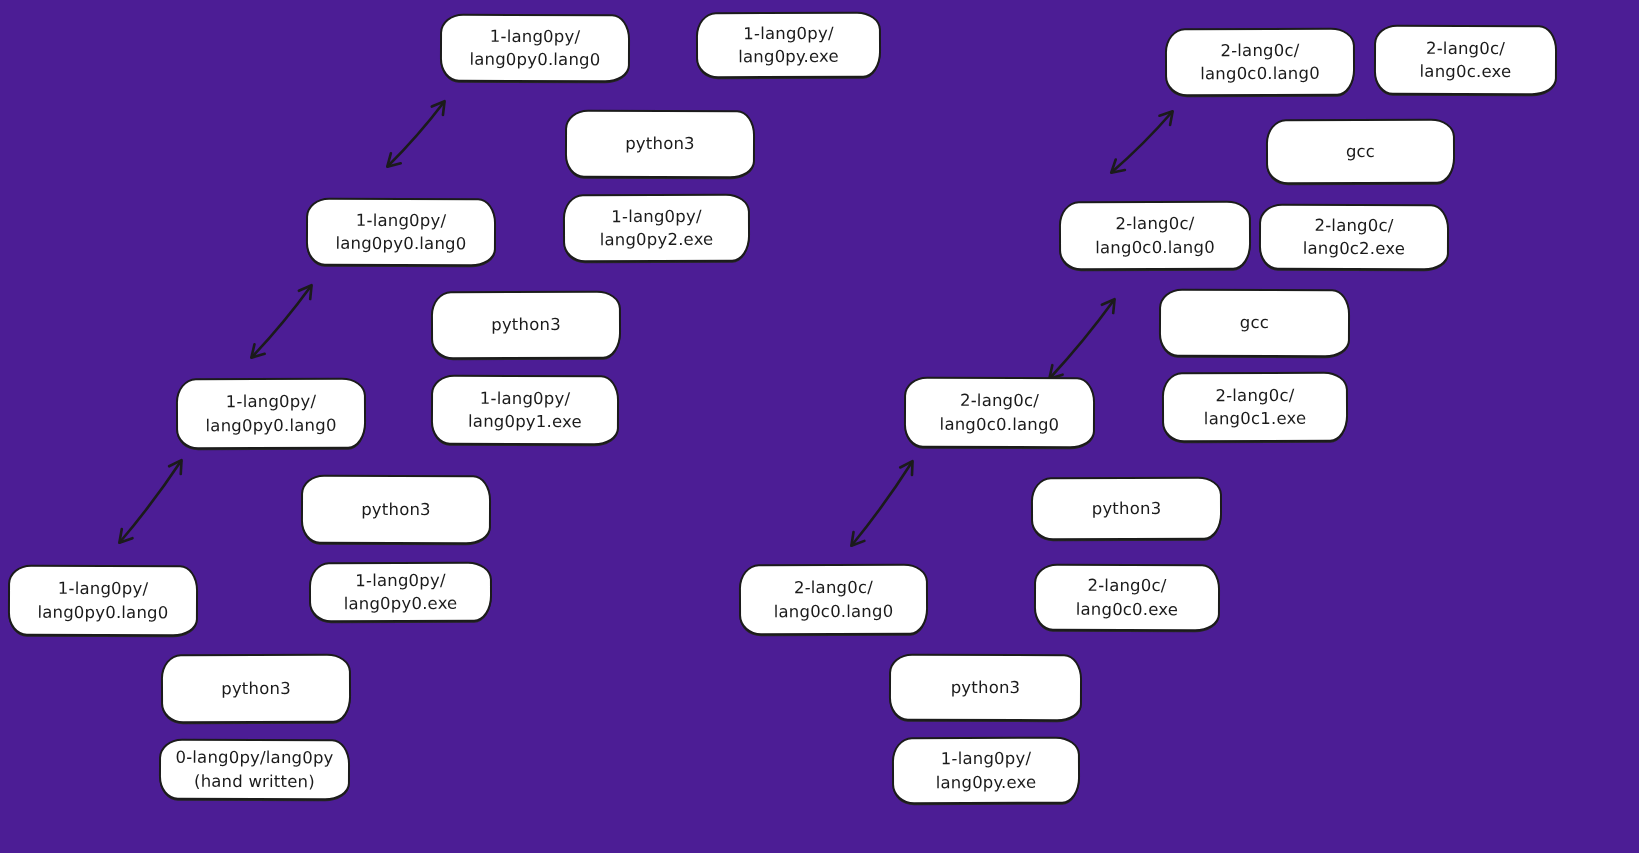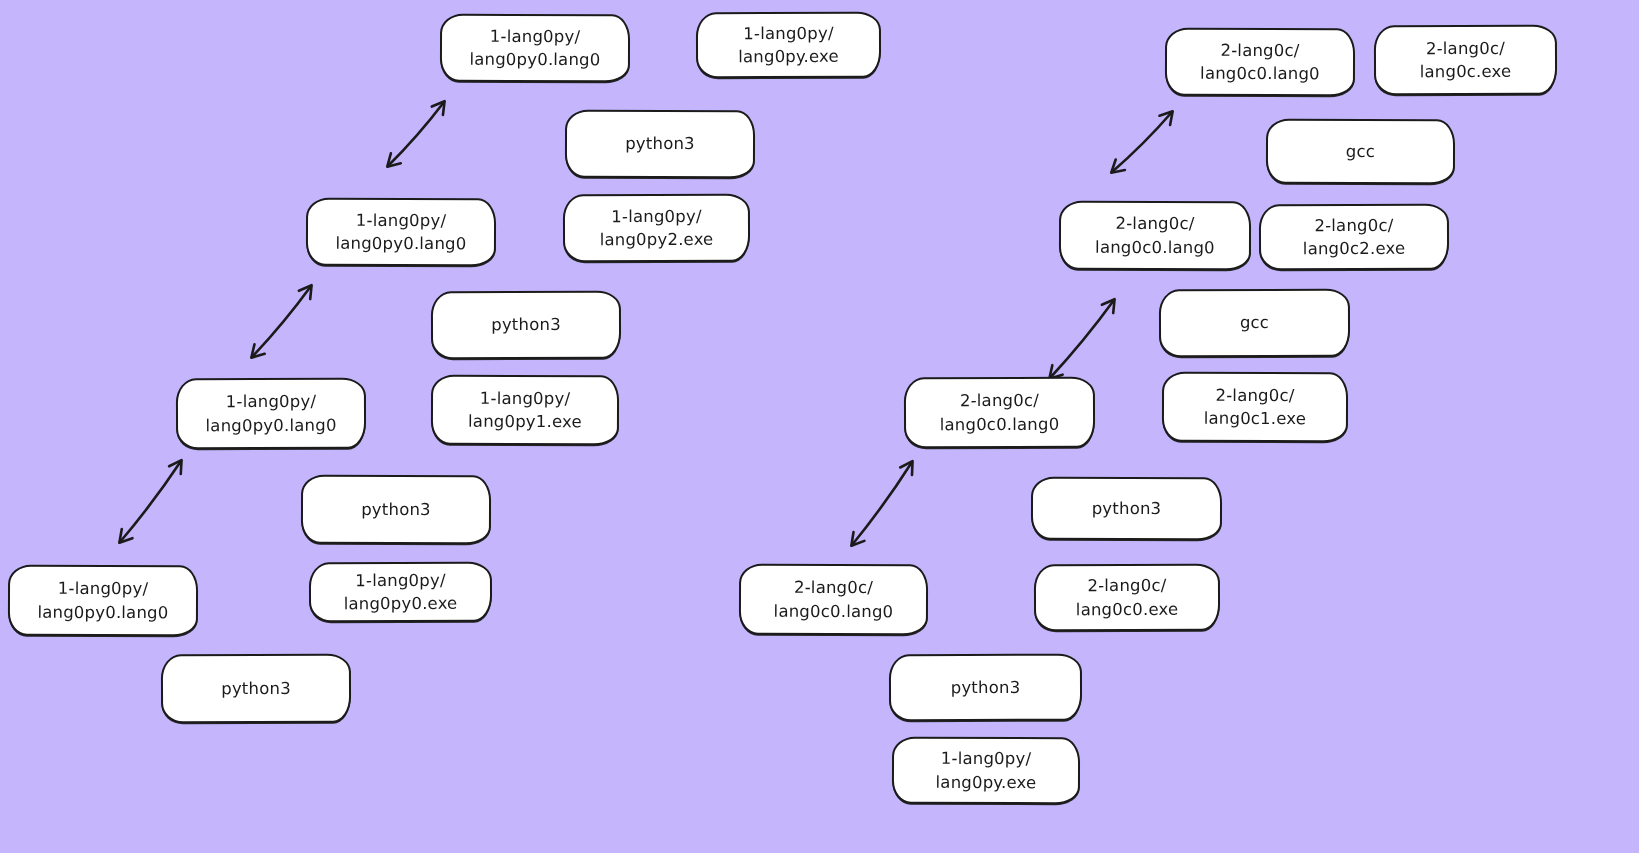--- a/index.html
+++ b/index.html
@@ -8,21 +8,21 @@
     background: #ffffff;
     width: 1639px;
     height: 853px;
     overflow: hidden;
     font-family: "DejaVu Sans", sans-serif;
   }
   #canvas {
     position: relative;
     width: 1639px;
     height: 853px;
-    background: #c4b5fd;
+    background: #4c1d95;
   }
   #arrow-layer {
     position: absolute;
     left: 0; top: 0;
     width: 1639px; height: 853px;
     z-index: 1;
   }
   .node {
     position: absolute;
     z-index: 2;
@@ -109,20 +109,24 @@
       <div class="node-line">1-lang0py/</div>
       <div class="node-line">lang0py0.exe</div>
     </div>
     <div class="node" style="left: 8px; top: 565px; width: 190px; height: 71px;">
       <div class="node-line">1-lang0py/</div>
       <div class="node-line">lang0py0.lang0</div>
     </div>
     <div class="node" style="left: 161px; top: 654px; width: 190px; height: 69px;">
       <div class="node-line">python3</div>
     </div>
+    <div class="node" style="left: 159px; top: 739px; width: 191px; height: 61px;">
+      <div class="node-line">0-lang0py/lang0py</div>
+      <div class="node-line">(hand written)</div>
+    </div>
     <div class="node" style="left: 1165px; top: 28px; width: 190px; height: 68px;">
       <div class="node-line">2-lang0c/</div>
       <div class="node-line">lang0c0.lang0</div>
     </div>
     <div class="node" style="left: 1374px; top: 25px; width: 183px; height: 70px;">
       <div class="node-line">2-lang0c/</div>
       <div class="node-line">lang0c.exe</div>
     </div>
     <div class="node" style="left: 1266px; top: 119px; width: 189px; height: 65px;">
       <div class="node-line">gcc</div>

